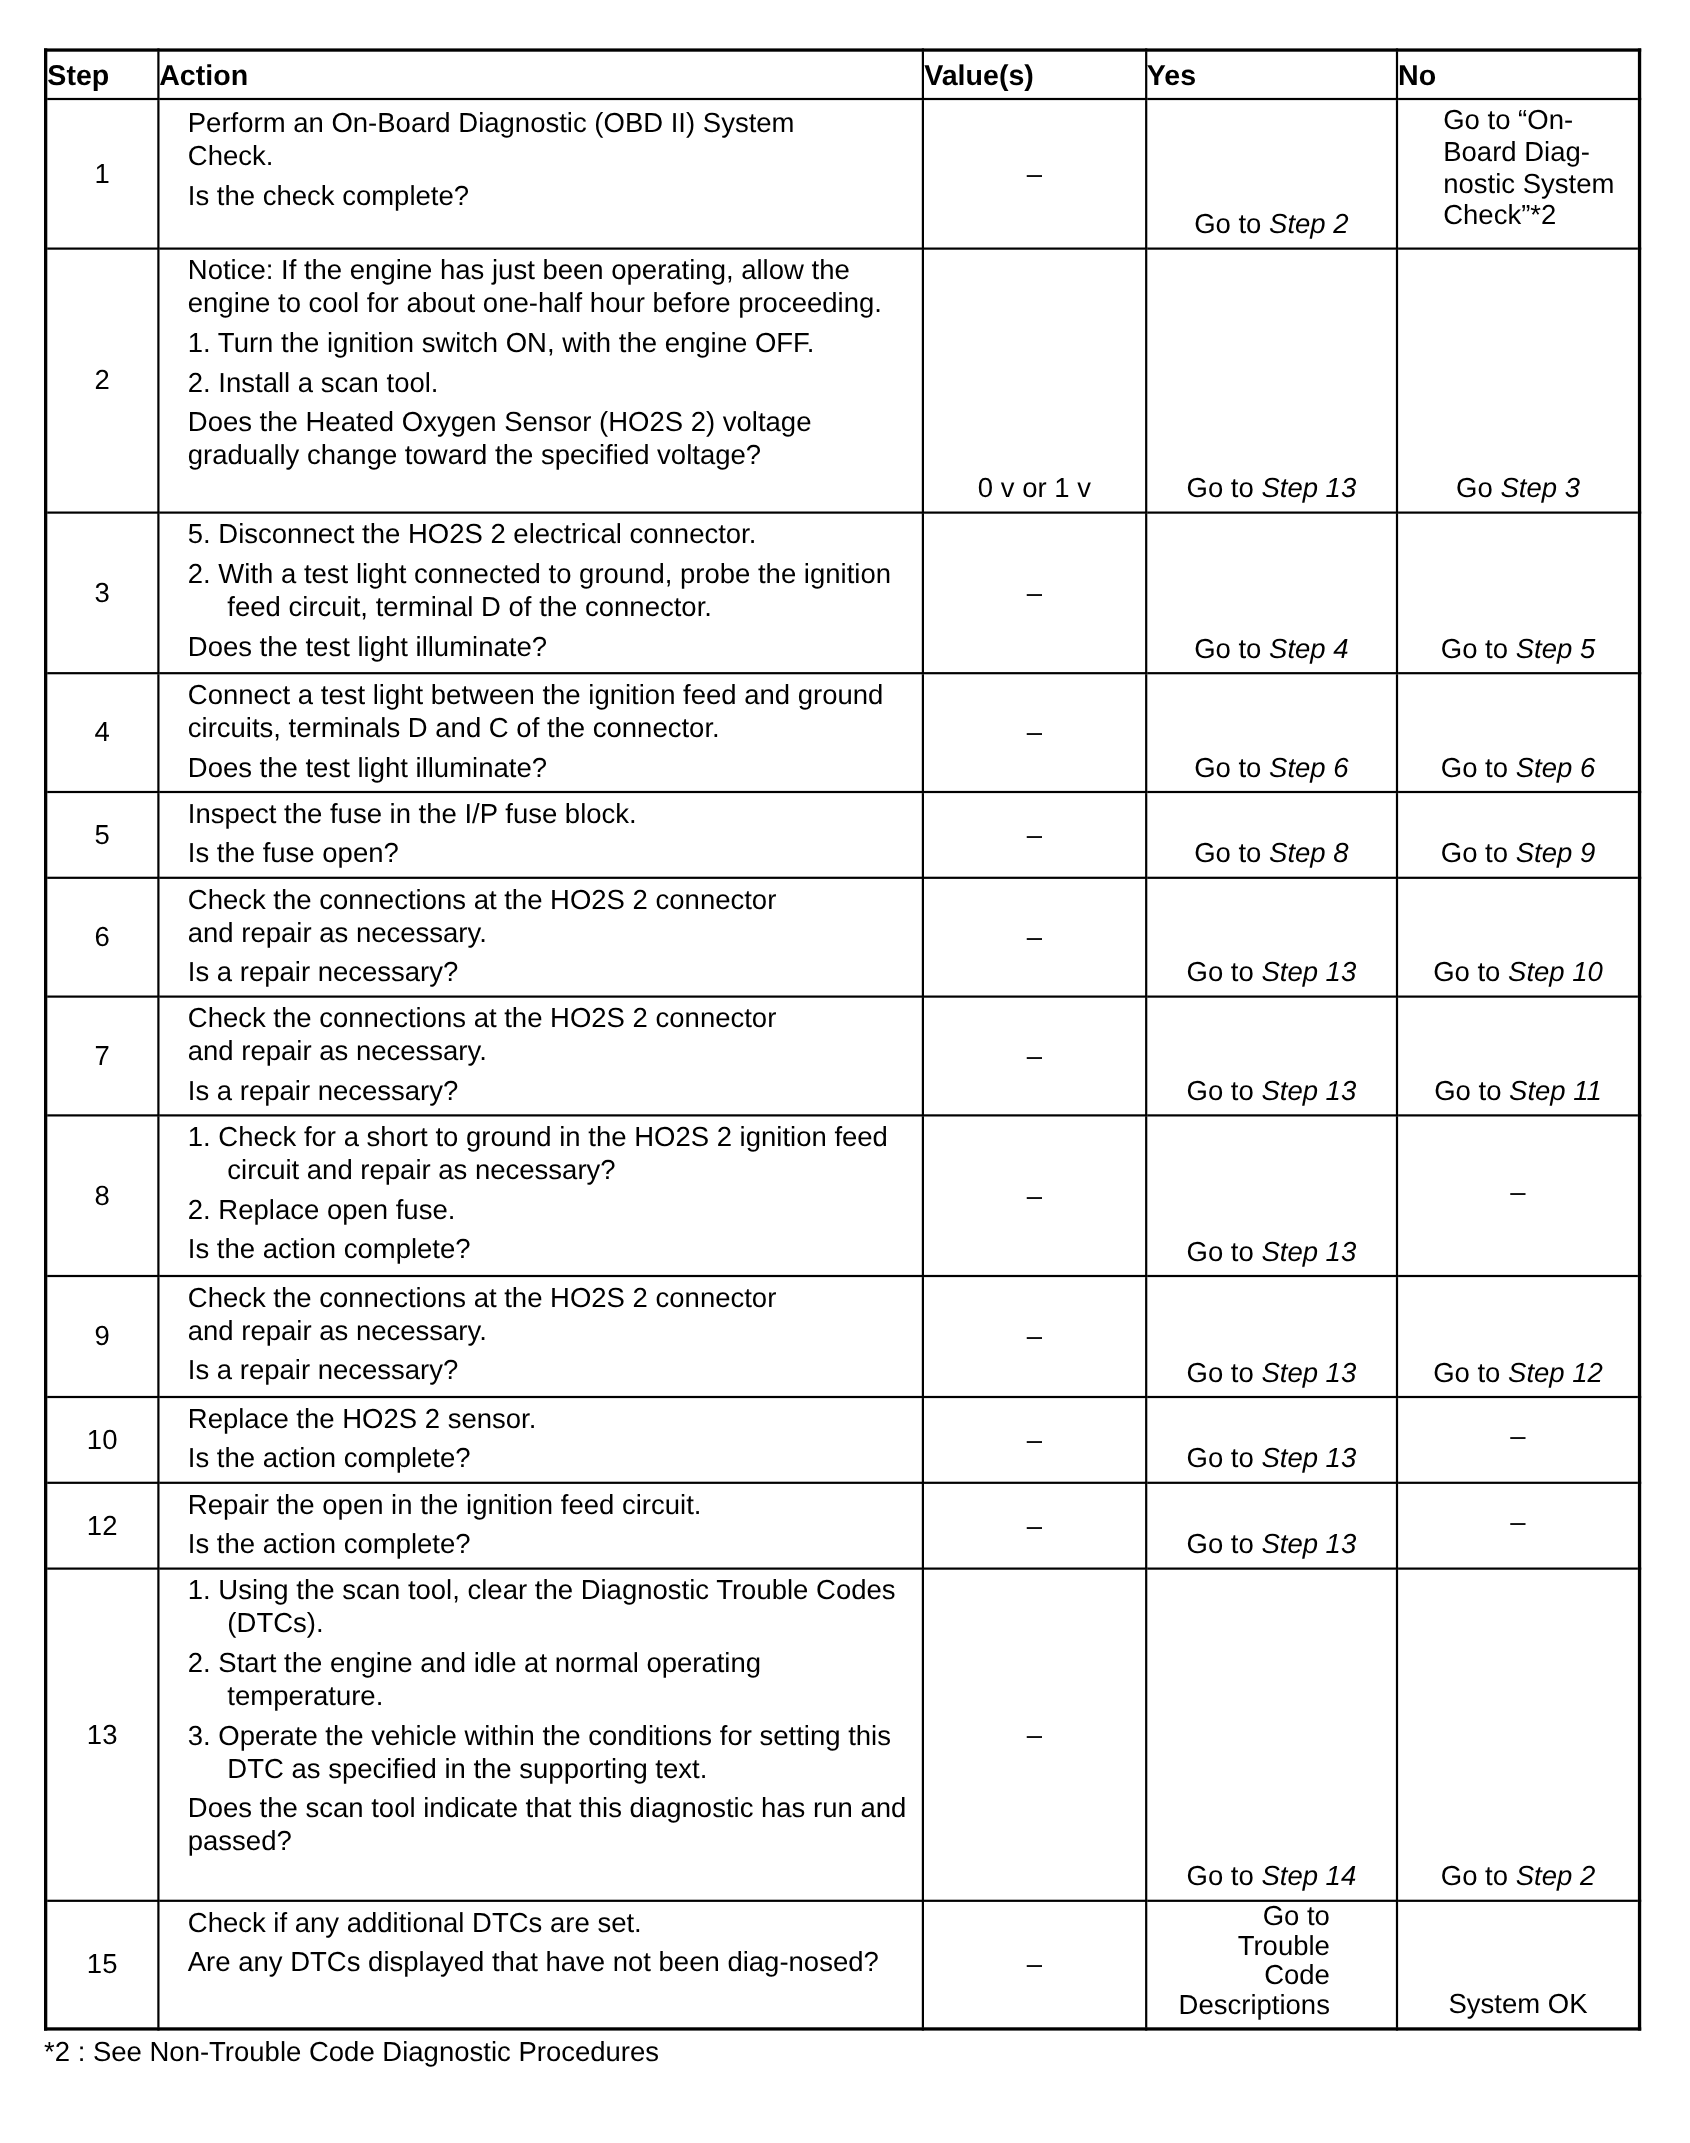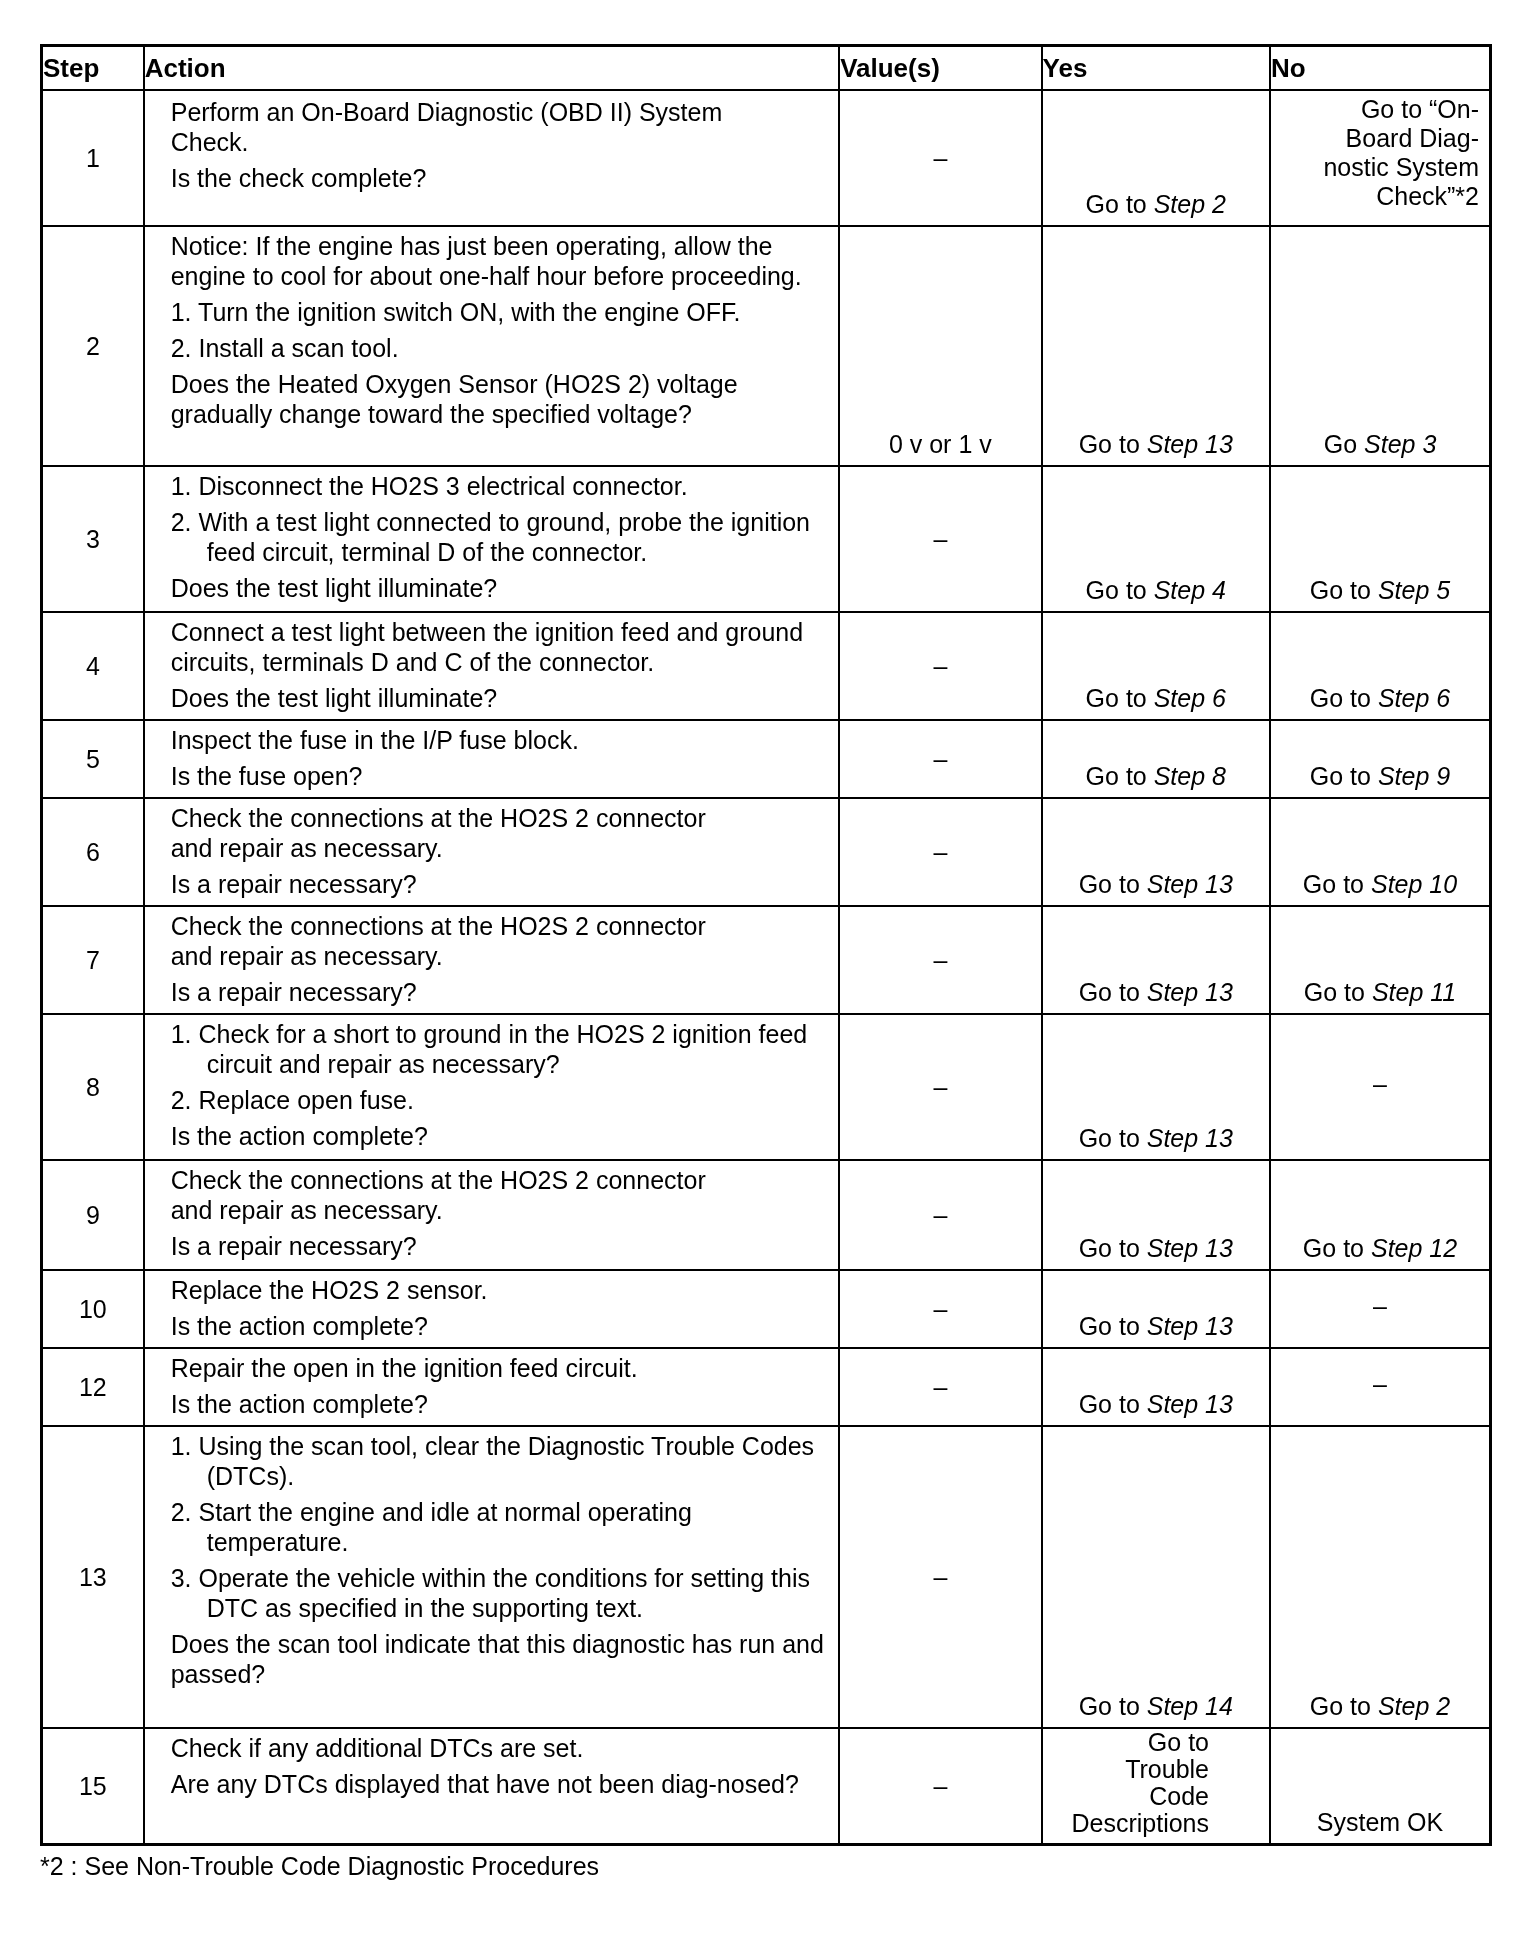--- a/index.html
+++ b/index.html
@@ -29,21 +29,21 @@
   td.value { text-align: center; }
   td.yes, td.no { vertical-align: bottom !important; text-align: center; padding-bottom: 6px !important; }
   td.no.mid, td.yes.mid { vertical-align: middle !important; }
   .line { display: block; }
   .line.sub { margin-top: 6px; }
   .num { display: block; padding-left: 36px; text-indent: -36px; margin-top: 6px; }
   .num:first-child, .line:first-child { margin-top: 0; }
   .bold { font-weight: normal; }
   .it { font-style: italic; }
   .footnote { margin-top: 6px; font-size: 25px; }
-  .no-block { text-align: right; line-height: 29px; margin-left: 31px; }
+  .no-block { text-align: left; line-height: 29px; margin-left: 31px; }
   .yes-block { text-align: right; padding-left: 26px; line-height: 27px; }
 </style>
 </head>
 <body>
 
 <div class="page">
   <table class="diag">
     <colgroup>
       <col class="c-step">
         <col class="c-action">
@@ -90,21 +90,21 @@
           <span>Go to </span><span class="it">Step 13</span>
         </td>
         <td class="no">
           <span>Go </span><span class="it">Step 3</span>
         </td>
       </tr>
 
       <tr style="height:146px">
         <td class="step">3</td>
         <td class="action">
-          <span class="num">1. Disconnect the HO2S 3 electrical connector.</span>
+          <span class="num">5. Disconnect the HO2S 2 electrical connector.</span>
           <span class="num">2. With a test light connected to ground, probe the ignition feed circuit, terminal D of the connector.</span>
           <span class="line sub">Does the test light illuminate?</span>
         </td>
         <td class="value">–</td>
         <td class="yes">
           <span>Go to </span><span class="it">Step 4</span>
         </td>
         <td class="no">
           <span>Go to </span><span class="it">Step 5</span>
         </td>

